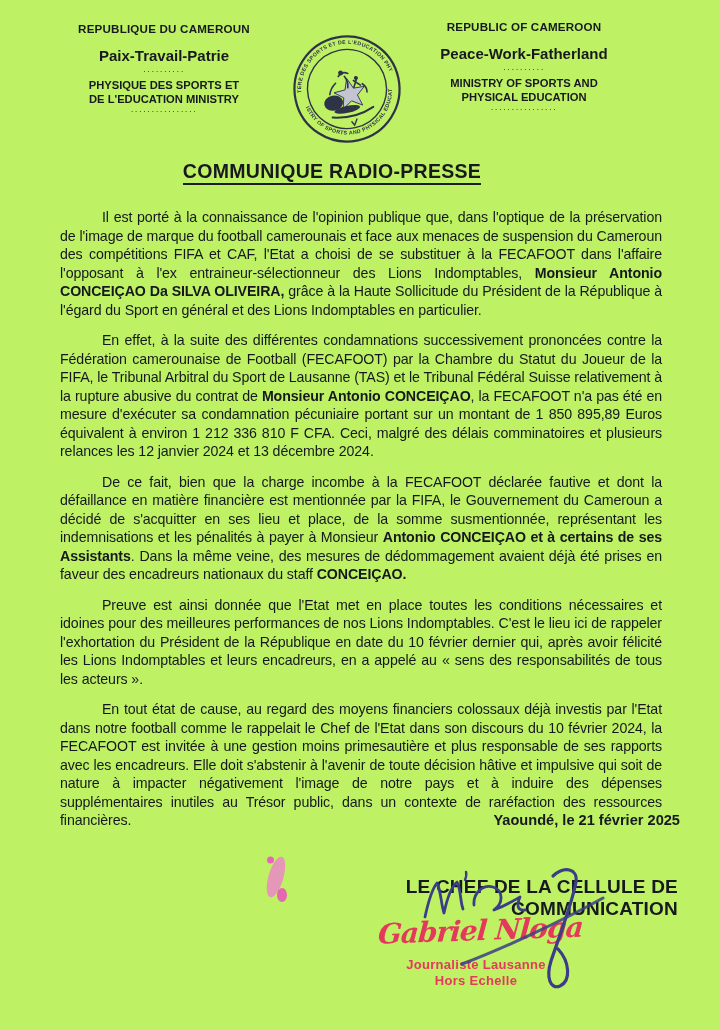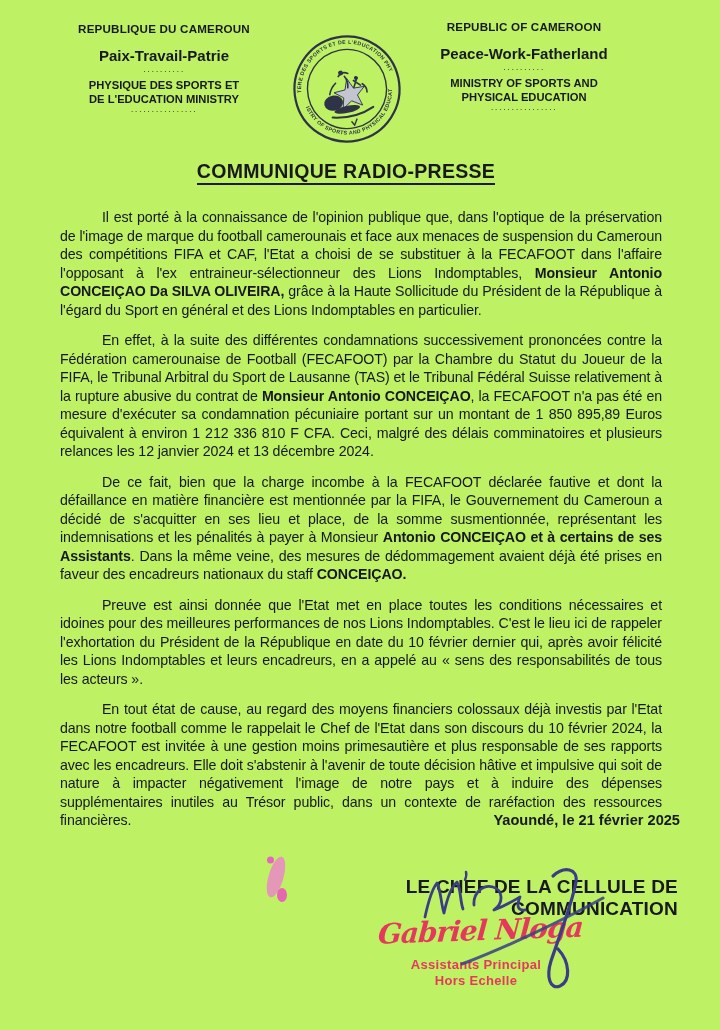--- a/index.html
+++ b/index.html
@@ -11,21 +11,21 @@
   
   .hdr-block{position:absolute;text-align:center;line-height:1.25;}
   #hdr-left{left:64px;top:22px;width:200px;}
   #hdr-right{left:434px;top:20px;width:180px;}
   .hdr-country{font-size:11.6px;font-weight:700;letter-spacing:.2px;}
   .hdr-motto{font-size:15px;font-weight:700;margin-top:11px;}
   .hdr-sep{font-size:8px;letter-spacing:1.5px;color:#2a2c33;line-height:1;margin:2px 0;}
   .hdr-ministry{font-size:11.2px;font-weight:700;}
   #seal-svg{position:absolute;left:282px;top:24px;}
   
-  #title-wrap{position:absolute;left:0;top:160px;width:664px;text-align:center;padding-left:14px;}
+  #title-wrap{position:absolute;left:0;top:160px;width:664px;text-align:center;}
   #title-wrap span{
     font-size:19.5px;font-weight:700;letter-spacing:.3px;
     padding-bottom:1px;border-bottom:2.5px solid #1b1d23;
   }
   
   #body-text{position:absolute;left:60px;top:204px;width:602px;}
   .para{
     margin:4px 0 12px 0;text-align:justify;text-indent:42px;
     font-size:14.2px;line-height:18.5px;letter-spacing:-.1px;color:#16181e;
   }
@@ -108,21 +108,21 @@
       <p class="para"><span>En tout état de cause, au regard des moyens financiers colossaux déjà investis par l'Etat dans notre football comme le rappelait le Chef de l'Etat dans son discours du 10 février 2024, la FECAFOOT est invitée à une gestion moins primesautière et plus responsable de ses rapports avec les encadreurs. Elle doit s'abstenir à l'avenir de toute décision hâtive et impulsive qui soit de nature à impacter négativement l'image de notre pays et à induire des dépenses supplémentaires inutiles au Trésor public, dans un contexte de raréfaction des ressources financières.</span></p>
     </div>
 
   <div id="dateline">Yaoundé, le 21 février 2025</div>
 
   <div id="signatory">LE CHEF DE LA CELLULE DE COMMUNICATION</div>
 
   <div id="stamp-name" style="color: rgb(229, 57, 92);">Gabriel Nloga</div>
 
   <div id="stamp-role" style="color: rgb(229, 57, 92);">
-    <div>Assistants Principal</div>
+    <div>Journaliste Lausanne</div>
     <div>Hors Echelle</div>
   </div>
 
   <svg id="signature-svg" width="380" height="160" viewBox="240 850 380 160">
 
     <g>
       <ellipse cx="276" cy="877" rx="7.5" ry="21" fill="#f078d2" opacity=".75" transform="rotate(16 276 877)"></ellipse>
       <circle cx="270.5" cy="860" r="3.5" fill="#e957c2" opacity=".9"></circle>
       <ellipse cx="282" cy="895" rx="5" ry="7" fill="#ec4fc0" opacity=".85"></ellipse>
     </g>

